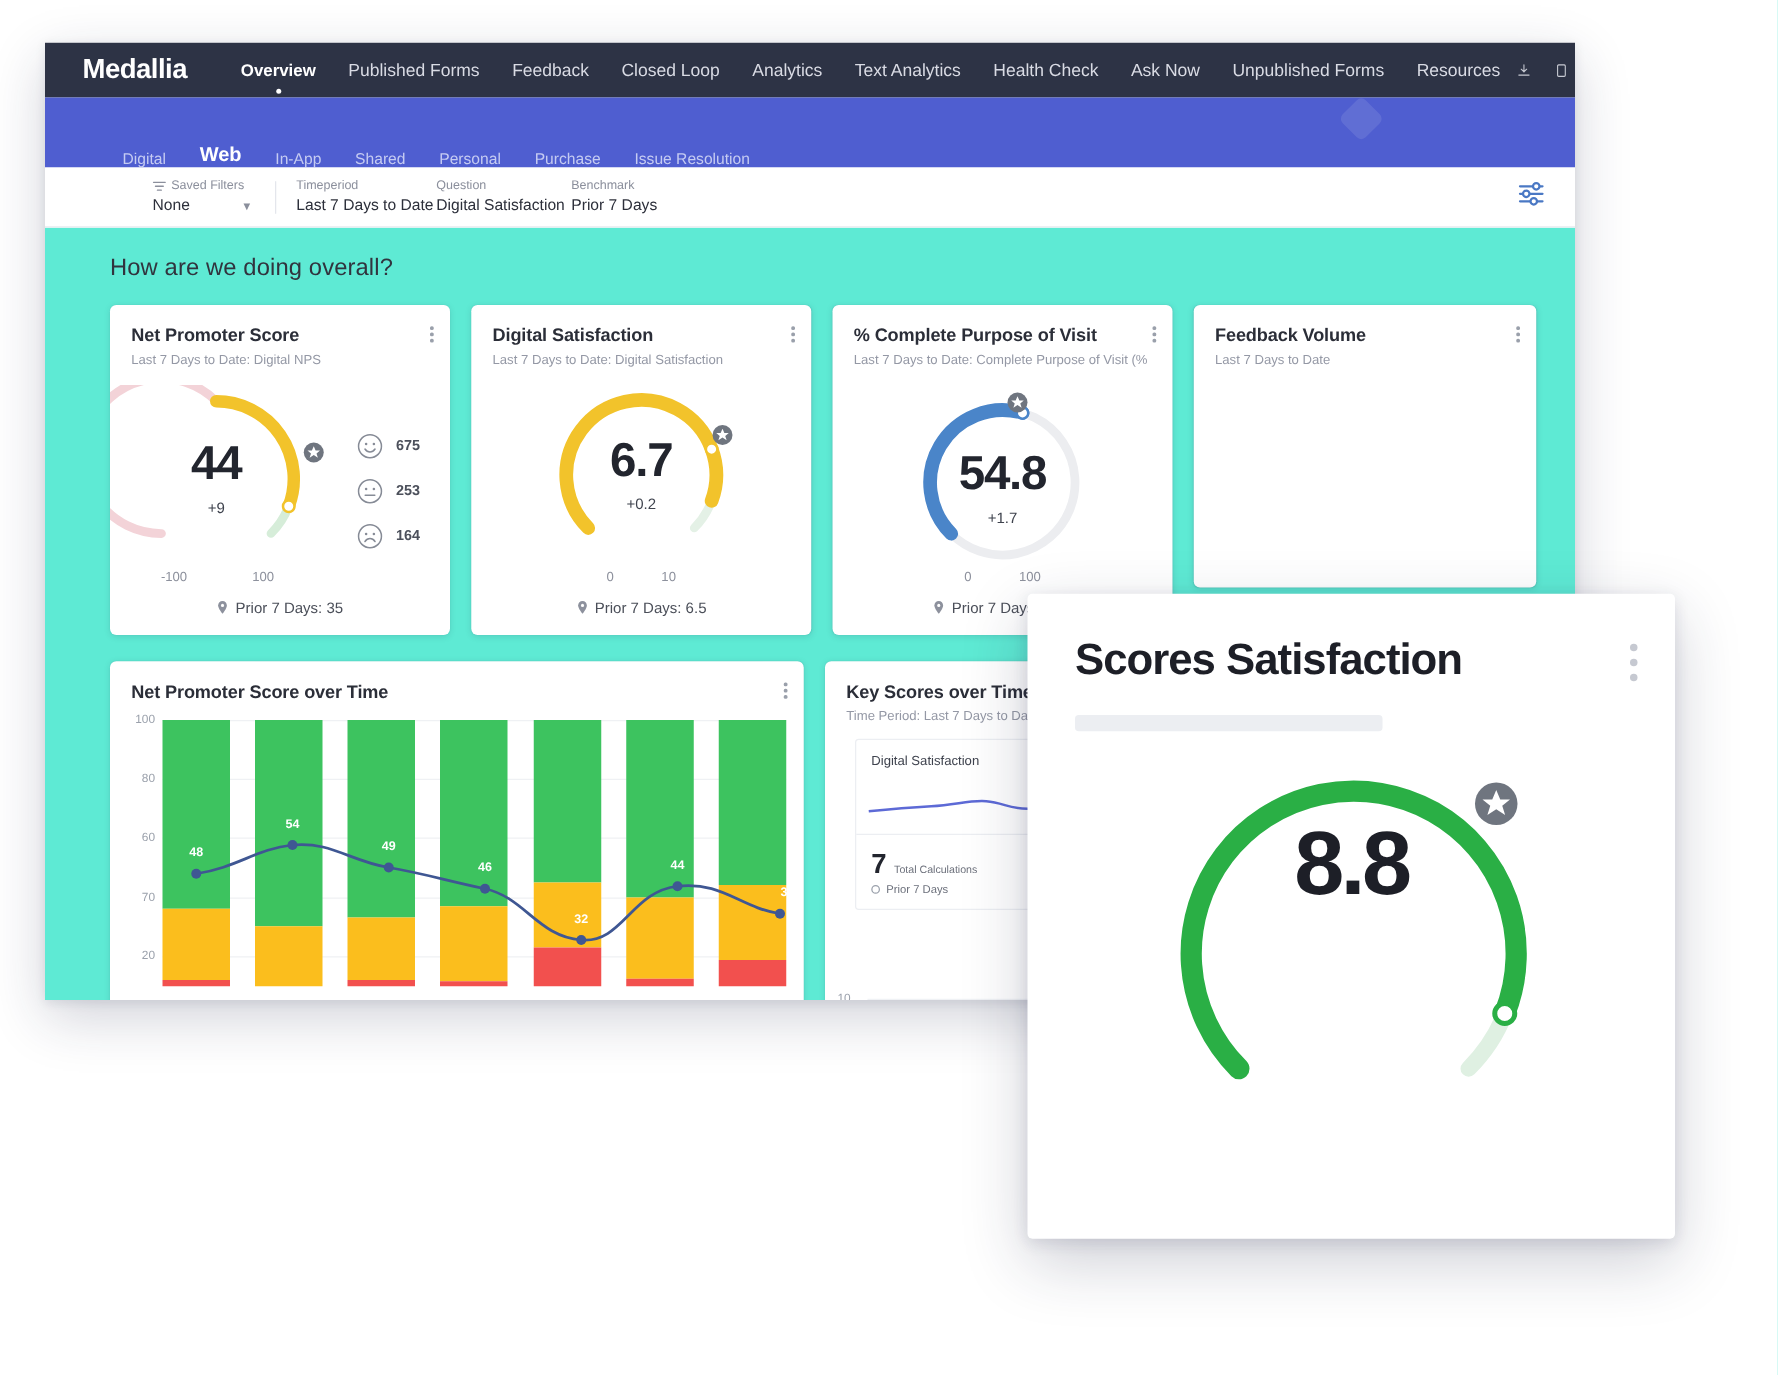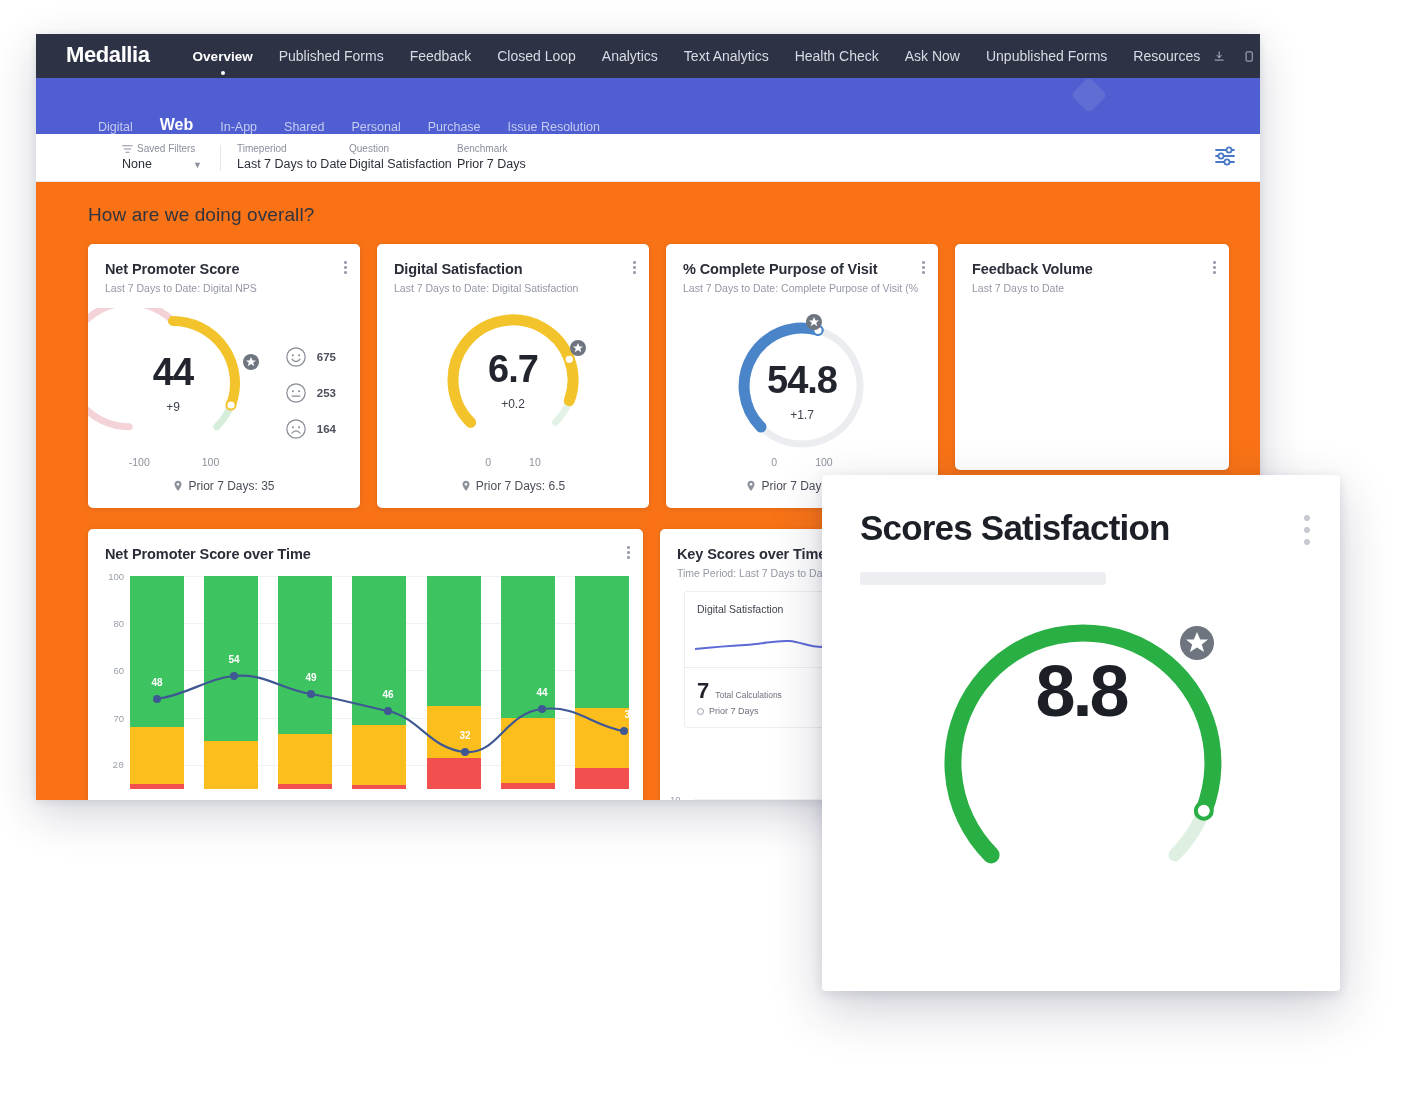--- a/index.html
+++ b/index.html
@@ -85,21 +85,21 @@
   .fg-saved { width: 96px; }
   .saved-row { display: flex; align-items: center; justify-content: space-between; width: 80px; }
   .chev { font-size: 9px; color: #8b8f9c; }
   .fdivider { width: 1px; height: 26px; background: #e4e6ec; margin: 0 16px 0 2px; }
   .fg-time { width: 112px; }
   .fg-question { width: 108px; }
   .fg-bench { width: 110px; }
   .filter-settings { margin-left: auto; cursor: pointer; }
 
   
-  .content { padding: 22px 30px 0 52px; background: #f97316; }
+  .content { padding: 22px 30px 0 52px; background: #5eead4; }
   .section-title { font-size: 19px; color: #31343e; margin-bottom: 18px; letter-spacing: .1px; }
 
   .kpi-row { display: flex; gap: 17px; align-items: flex-start; }
   .card {
     background: #fff; border-radius: 5px;
     box-shadow: 0 1px 5px rgba(40,45,70,.13), 0 0 1px rgba(40,45,70,.12);
     position: relative;
   }
   .card-hd { padding: 17px 17px 0 17px; }
   .card-title { font-size: 14.5px; font-weight: bold; color: #2b2e38; letter-spacing: -.1px; }
@@ -482,21 +482,21 @@
             </div>
           <div class="card-hd">
             <div class="card-title">Net Promoter Score over Time</div>
           </div>
           <div class="bar-plot">
             <div class="yaxis">
               <div class="ytick" style="top:0px;">100</div>
               <div class="ytick" style="top:47px;">80</div>
               <div class="ytick" style="top:94px;">60</div>
               <div class="ytick" style="top:142px;">70</div>
-              <div class="ytick" style="top:189px;font-family:Liberation Mono, monospace;">20</div>
+              <div class="ytick" style="top:189px;">20</div>
             </div>
             <div class="plotarea">
               <div class="gridline" style="top:0px;"></div>
               <div class="gridline" style="top:47px;"></div>
               <div class="gridline" style="top:94px;"></div>
               <div class="gridline" style="top:142px;"></div>
               <div class="gridline" style="top:189px;"></div>
               <div class="bars">
                 <div class="bar">
                   <div class="seg green" style="top:0px;  height:151px;"></div>

